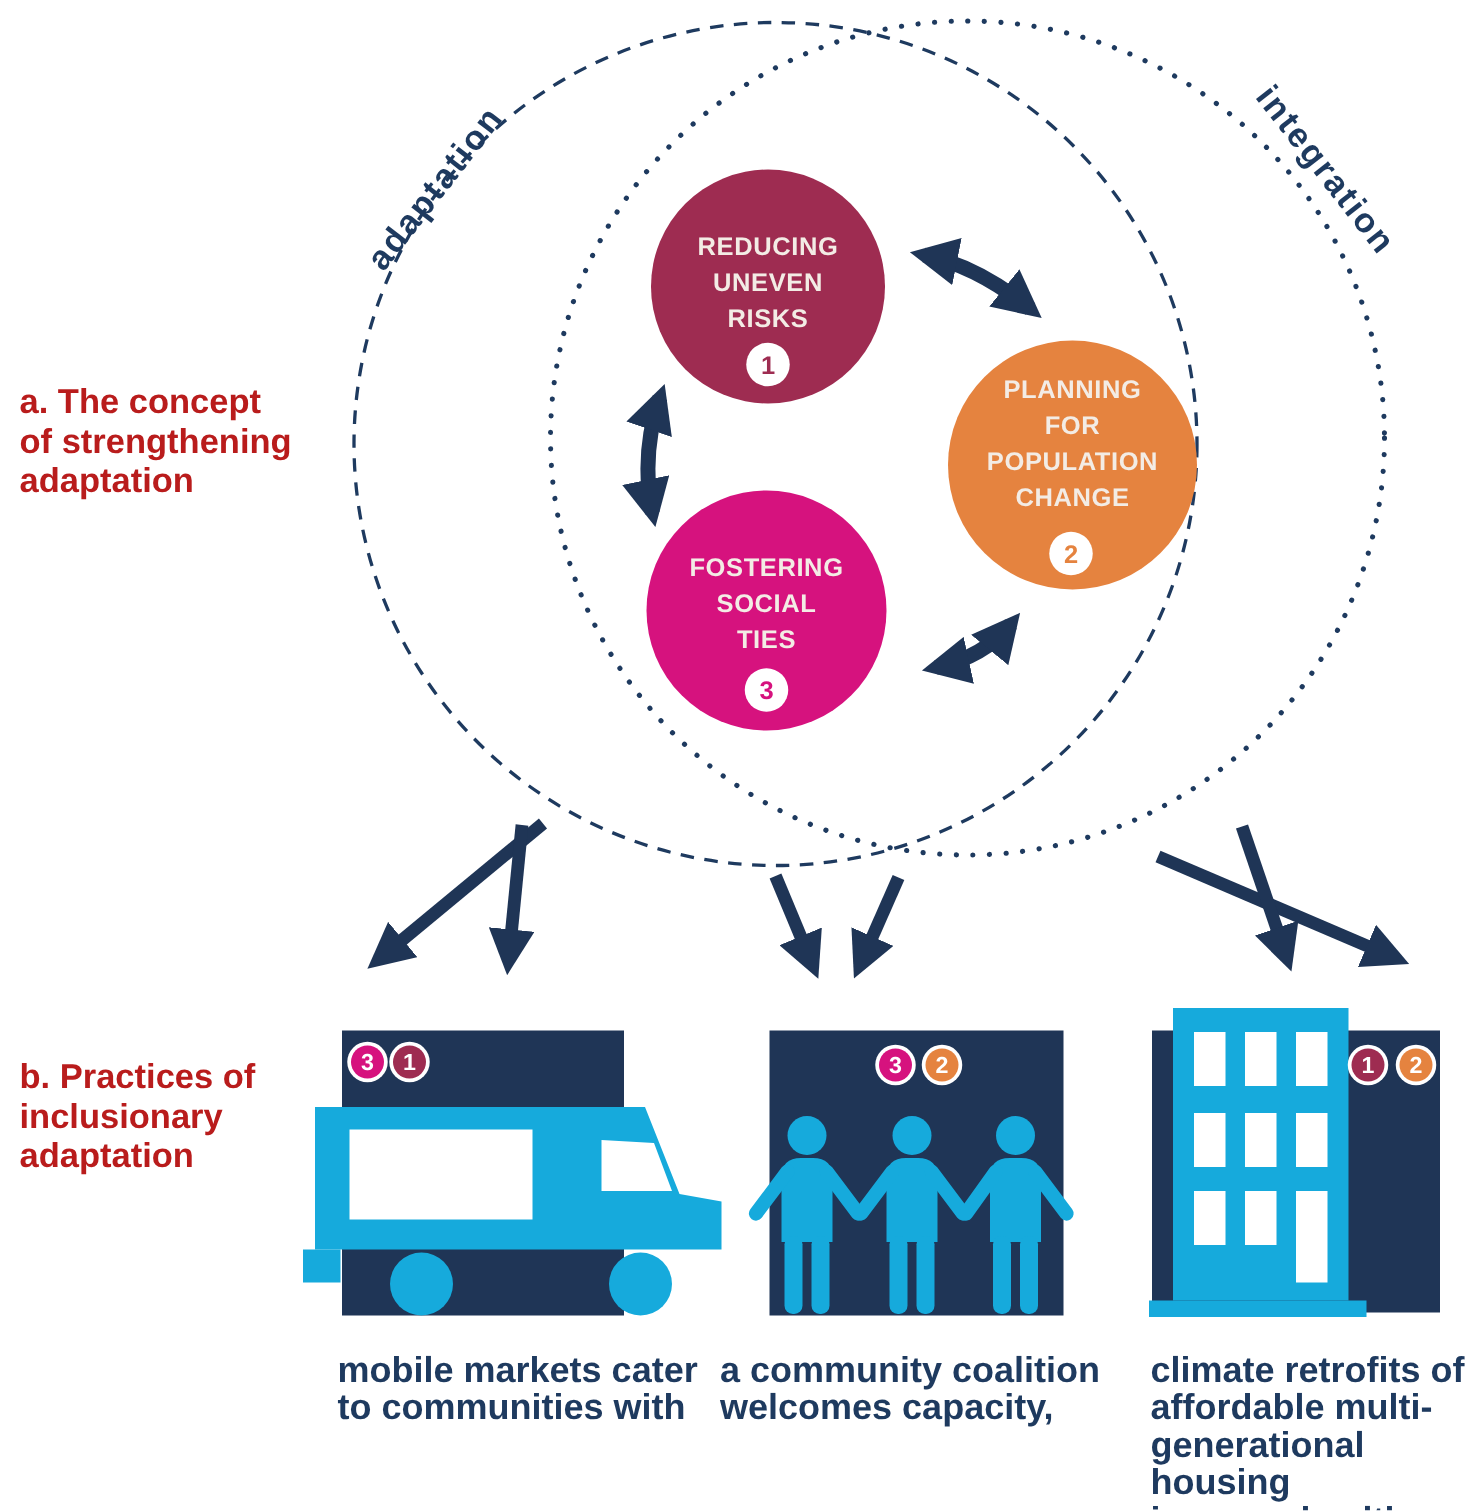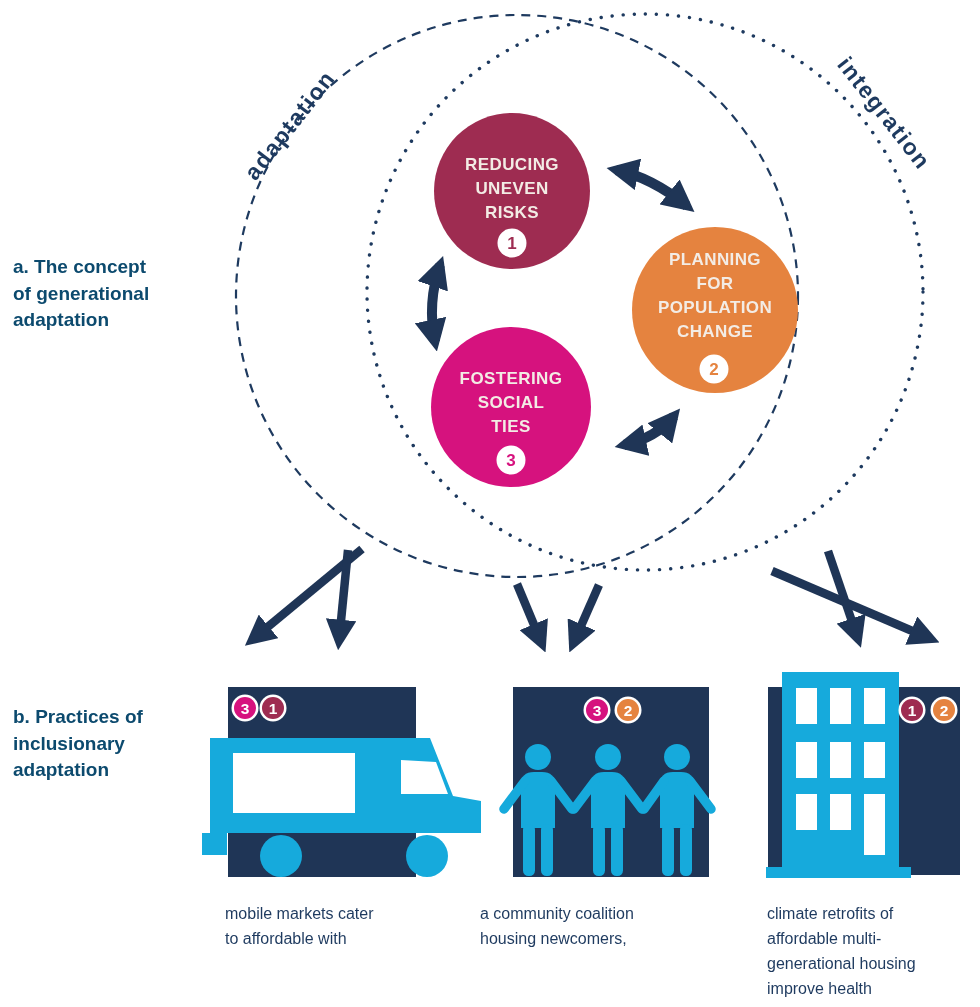--- a/index.html
+++ b/index.html
@@ -14,33 +14,33 @@
   .venn-word{font-size:23px;font-weight:bold;fill:#1e3a5f;letter-spacing:1.5px;}
   .circle-line{font-size:17px;font-weight:bold;fill:#f3ece5;letter-spacing:0.4px;text-anchor:middle;}
   .badge-num{font-size:17px;font-weight:bold;text-anchor:middle;}
   .pbadge-num{font-size:15.5px;font-weight:bold;fill:#ffffff;text-anchor:middle;}
   .cycle-arrow{fill:none;stroke:#1f3556;stroke-width:10;stroke-linecap:butt;}
   .flow-arrow{fill:none;stroke:#1f3556;stroke-width:8.5;}
   .ah{fill:#1f3556;}
   .navy{fill:#1f3556;}
   .cyan{fill:#16aadc;}
   .white{fill:#ffffff;}
-  .section-label{position:absolute;left:13px;font-size:19px;font-weight:bold;line-height:26.5px;color:#0c4a6e;}
+  .section-label{position:absolute;left:13px;font-size:23px;font-weight:bold;line-height:26.5px;color:#b91c1c;}
   .section-label span{display:block;}
-  .caption{position:absolute;top:901px;font-size:16px;font-weight:normal;line-height:25px;color:#1e3a5f;}
+  .caption{position:absolute;top:901px;font-size:24px;font-weight:bold;line-height:25px;color:#1e3a5f;}
   .caption span{display:block;}
 </style>
 </head>
 <body>
 
 <div id="stage">
 
   <div class="section-label" style="top:254px">
     <span>a. The concept</span>
-    <span>of generational</span>
+    <span>of strengthening</span>
     <span>adaptation</span>
   </div>
   <div class="section-label" style="top:704px">
     <span>b. Practices of</span>
     <span>inclusionary</span>
     <span>adaptation</span>
   </div>
 
   <svg width="980" height="1007" viewBox="0 0 980 1007">
     <defs>
@@ -176,25 +176,25 @@
         <text class="pbadge-num" x="912" y="715.5">1</text>
         <circle class="white" cx="944" cy="710" r="13.5"></circle>
         <circle cx="944" cy="710" r="11" fill="#e5833f"></circle>
         <text class="pbadge-num" x="944" y="715.5">2</text>
       </g>
     </g>
   </svg>
 
   <div class="caption" style="left:225px">
     <span>mobile markets cater</span>
-    <span>to affordable with</span>
+    <span>to communities with</span>
   </div>
   <div class="caption" style="left:480px">
     <span>a community coalition</span>
-    <span>housing newcomers,</span>
+    <span>welcomes capacity,</span>
   </div>
   <div class="caption" style="left:767px">
     <span>climate retrofits of</span>
     <span>affordable multi-</span>
     <span>generational housing</span>
     <span>improve health</span>
   </div>
 
 </div>
 

